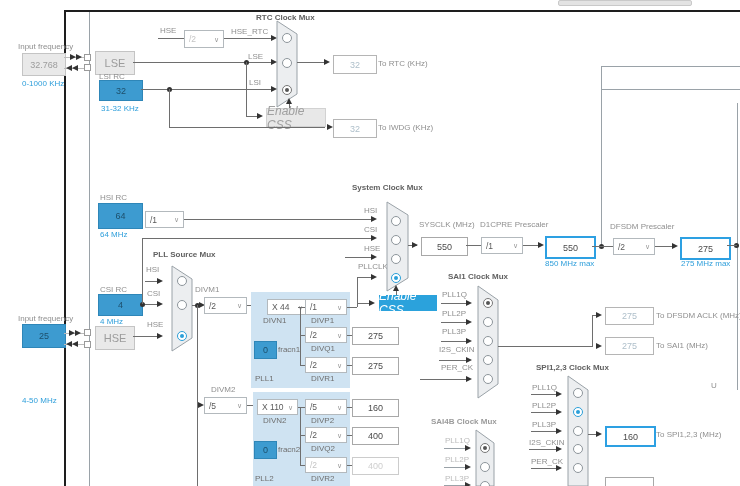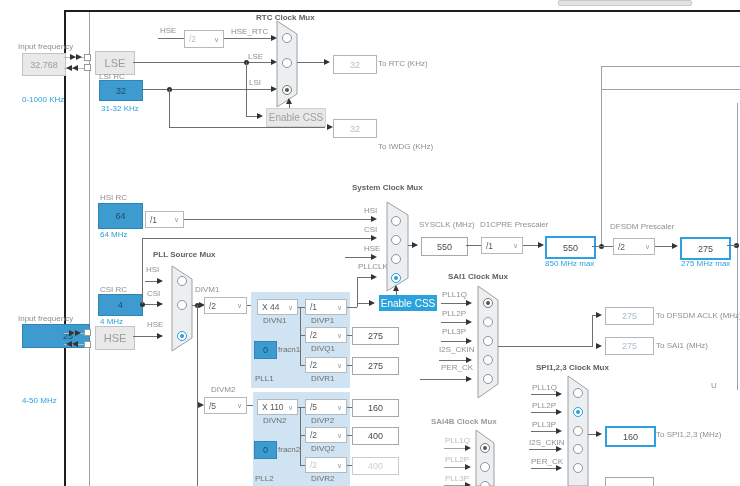--- a/index.html
+++ b/index.html
@@ -28,22 +28,22 @@
   .bbox{position:absolute;background:#fff;border:2px solid #2da0e2;font-size:9px;color:#4a4a4a;
         display:flex;align-items:center;justify-content:center;}
   .fbox{position:absolute;background:#3d9bd0;border:1px solid #2e86b8;font-size:9px;color:#1d4f6b;
         display:flex;align-items:center;justify-content:center;}
   .gbox{position:absolute;background:#e9e9e9;border:1px solid #c4c4c4;color:#9c9c9c;
         display:flex;align-items:center;justify-content:center;}
   .dd{position:absolute;background:#fff;border:1px solid #b3b9bd;font-size:8.5px;color:#5a5a5a;
       display:flex;align-items:center;justify-content:space-between;padding:0 4px;box-sizing:border-box;}
   .dd .ch{font-size:7px;color:#9a9a9a;line-height:1;}
   .dd.off{color:#c4c4c4;}
-  .btn-css{position:absolute;background:#2ba2dc;color:#fff;font-size:10px;
-      display:flex;align-items:center;justify-content:center;}
+  .btn-css{position:absolute;background:#2ba2dc;color:#fff;font-size:12px;
+      display:flex;align-items:center;justify-content:center;font-style:italic;}
   .btn-css.off{background:#e8e8e8;color:#a0a0a0;border:1px solid #d2d2d2;}
   
   .radio{position:absolute;width:10px;height:10px;border-radius:50%;background:#fff;border:1px solid #8d959b;box-sizing:border-box;}
   .radio .c{display:none;}
   .radio.sel-dark{border-color:#777;}
   .radio.sel-dark .c{display:block;width:4px;height:4px;border-radius:50%;background:#555;margin:2px auto;}
   .radio.sel-blue{border-color:#2b9fd8;}
   .radio.sel-blue .c{display:block;width:4px;height:4px;border-radius:50%;background:#2b9fd8;margin:2px auto;}
   .pin{position:absolute;width:7px;height:7px;background:#fff;border:1px solid #9a9a9a;box-sizing:border-box;}
   .pllbg{position:absolute;background:#cfe3f2;}
@@ -57,21 +57,21 @@
 
   <div class="scroll" style="left:558px;top:0;width:132px;height:4px;"></div>
 
   <div class="abs" style="left:64px;top:10px;width:676px;height:2px;background:#1e1e1e;"></div>
   <div class="abs" style="left:64px;top:10px;width:2px;height:476px;background:#1e1e1e;"></div>
 
   <div class="wv gl" style="left:89px;top:12px;height:474px;"></div>
 
   <div class="lbl" style="left:18px;top:42px;">Input frequency</div>
   <div class="gbox" style="left:22px;top:53px;width:42px;height:21px;font-size:9px;">32.768</div>
-  <div class="blue-t" style="left:22px;top:79px;margin-top:16px;">0-1000 KHz</div>
+  <div class="blue-t" style="left:22px;top:79px;">0-1000 KHz</div>
   <div class="wh" style="left:64px;top:57px;width:20px;background:#bbb;"></div>
   <div class="ar" style="left:70px;top:54px;"></div>
   <div class="ar" style="left:76px;top:54px;"></div>
   <div class="wh" style="left:64px;top:68px;width:20px;background:#bbb;"></div>
   <div class="al" style="left:66px;top:65px;"></div>
   <div class="al" style="left:72px;top:65px;"></div>
   <div class="pin" style="left:84px;top:54px;"></div>
   <div class="pin" style="left:84px;top:64px;"></div>
   <div class="gbox" style="left:95px;top:51px;width:38px;height:22px;font-size:11px;">LSE</div>
 
@@ -115,21 +115,21 @@
   <div class="ar" style="left:271px;top:86px;"></div>
   <div class="wv" style="left:169px;top:89px;height:38px;"></div>
   <div class="wh" style="left:169px;top:127px;width:156px;"></div>
   <div class="ar" style="left:327px;top:124px;"></div>
 
   <div class="wh" style="left:297px;top:62px;width:28px;"></div>
   <div class="ar" style="left:324px;top:59px;"></div>
   <div class="vbox dim" style="left:333px;top:55px;width:42px;height:17px;">32</div>
   <div class="lbl" style="left:378px;top:59px;">To RTC (KHz)</div>
   <div class="vbox dim" style="left:333px;top:119px;width:42px;height:17px;">32</div>
-  <div class="lbl" style="left:378px;top:123px;margin-top:19px;">To IWDG (KHz)</div>
+  <div class="lbl" style="left:378px;top:123px;">To IWDG (KHz)</div>
 
   <div class="wh gl" style="left:601px;top:66px;width:139px;"></div>
   <div class="wh gl" style="left:601px;top:89px;width:139px;"></div>
   <div class="wv gl" style="left:601px;top:66px;height:181px;"></div>
   <div class="wv gl" style="left:737px;top:103px;height:287px;"></div>
   <div class="dot" style="left:599px;top:244px;"></div>
   <div class="dot" style="left:734px;top:243px;"></div>
   <div class="lbl" style="left:711px;top:381px;">U</div>
 
   <div class="lbl" style="left:100px;top:193px;">HSI RC</div>
@@ -147,21 +147,21 @@
   <div class="blue-t" style="left:100px;top:317px;">4 MHz</div>
 
   <div class="wh" style="left:141px;top:304px;width:18px;"></div>
   <div class="dot" style="left:140px;top:302px;"></div>
   <div class="ar" style="left:157px;top:301px;"></div>
   <div class="wv" style="left:142px;top:238px;height:66px;"></div>
   <div class="wh" style="left:142px;top:238px;width:230px;"></div>
   <div class="ar" style="left:371px;top:235px;"></div>
 
   <div class="lbl" style="left:18px;top:314px;">Input frequency</div>
-  <div class="fbox" style="left:22px;top:324px;width:42px;height:22px;padding-left:24px;">25</div>
+  <div class="fbox" style="left:22px;top:324px;width:42px;height:22px;">25</div>
   <div class="blue-t" style="left:22px;top:353px;margin-top:43px;">4-50 MHz</div>
   <div class="wh" style="left:64px;top:333px;width:20px;background:#bbb;"></div>
   <div class="ar" style="left:69px;top:330px;"></div>
   <div class="ar" style="left:75px;top:330px;"></div>
   <div class="wh" style="left:64px;top:344px;width:20px;background:#bbb;"></div>
   <div class="al" style="left:66px;top:341px;"></div>
   <div class="al" style="left:72px;top:341px;"></div>
   <div class="pin" style="left:84px;top:329px;"></div>
   <div class="pin" style="left:84px;top:341px;"></div>
   <div class="gbox" style="left:95px;top:326px;width:38px;height:22px;font-size:11px;">HSE</div>
@@ -240,21 +240,21 @@
   <div class="blue-t" style="left:681px;top:259px;">275 MHz max</div>
   <div class="wh" style="left:727px;top:245px;width:10px;"></div>
 
   <div class="lbl" style="left:195px;top:285px;">DIVM1</div>
   <div class="dd" style="left:204px;top:297px;width:43px;height:17px;">
     <span>/2</span>
       <span class="ch">∨</span>
   </div>
   <div class="wh" style="left:247px;top:305px;width:10px;"></div>
   <div class="pllbg" style="left:251px;top:292px;width:99px;height:96px;"></div>
-  <div class="dd" style="left:257px;top:299px;width:41px;height:16px;">
+  <div class="dd" style="left:267px;top:299px;width:41px;height:16px;">
     <span>X 44</span>
       <span class="ch">∨</span>
   </div>
   <div class="lbl" style="left:263px;top:316px;color:#6f6f6f;">DIVN1</div>
   <div class="wh" style="left:298px;top:307px;width:7px;"></div>
   <div class="wv" style="left:300px;top:307px;height:59px;"></div>
   <div class="wh" style="left:300px;top:335px;width:5px;"></div>
   <div class="wh" style="left:300px;top:365px;width:5px;"></div>
   <div class="dd" style="left:305px;top:299px;width:42px;height:16px;">
     <span>/1</span>

